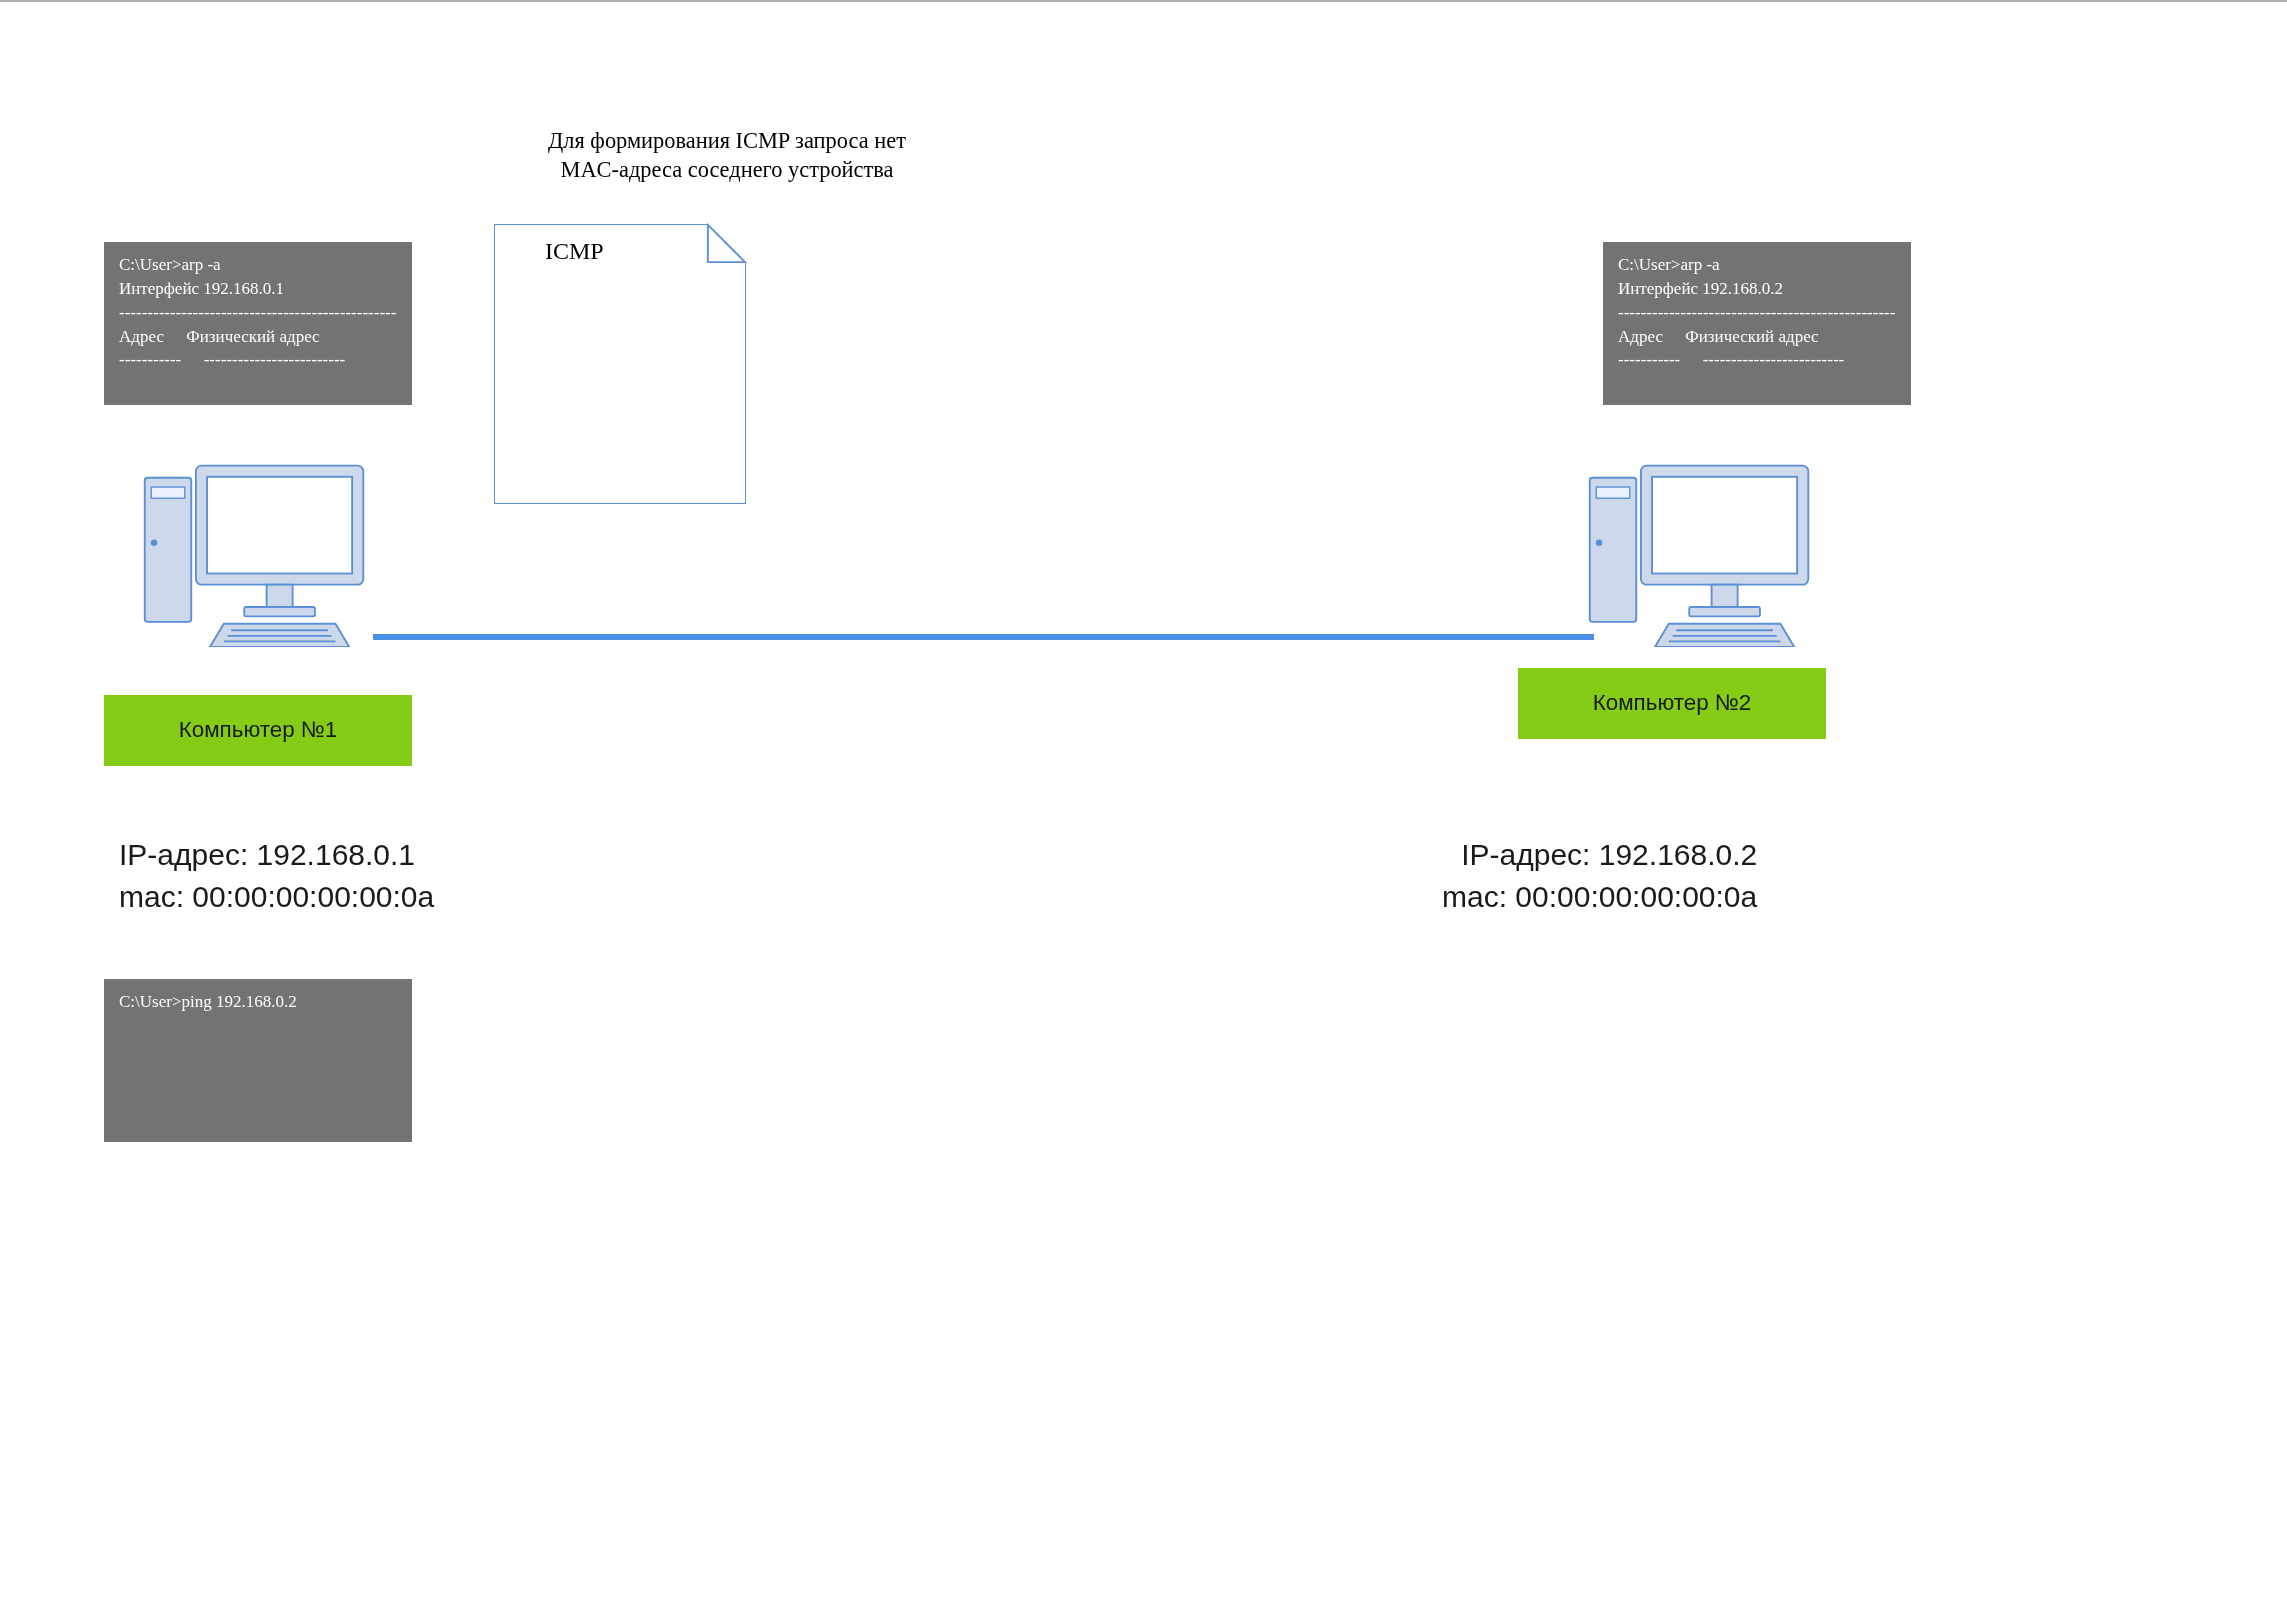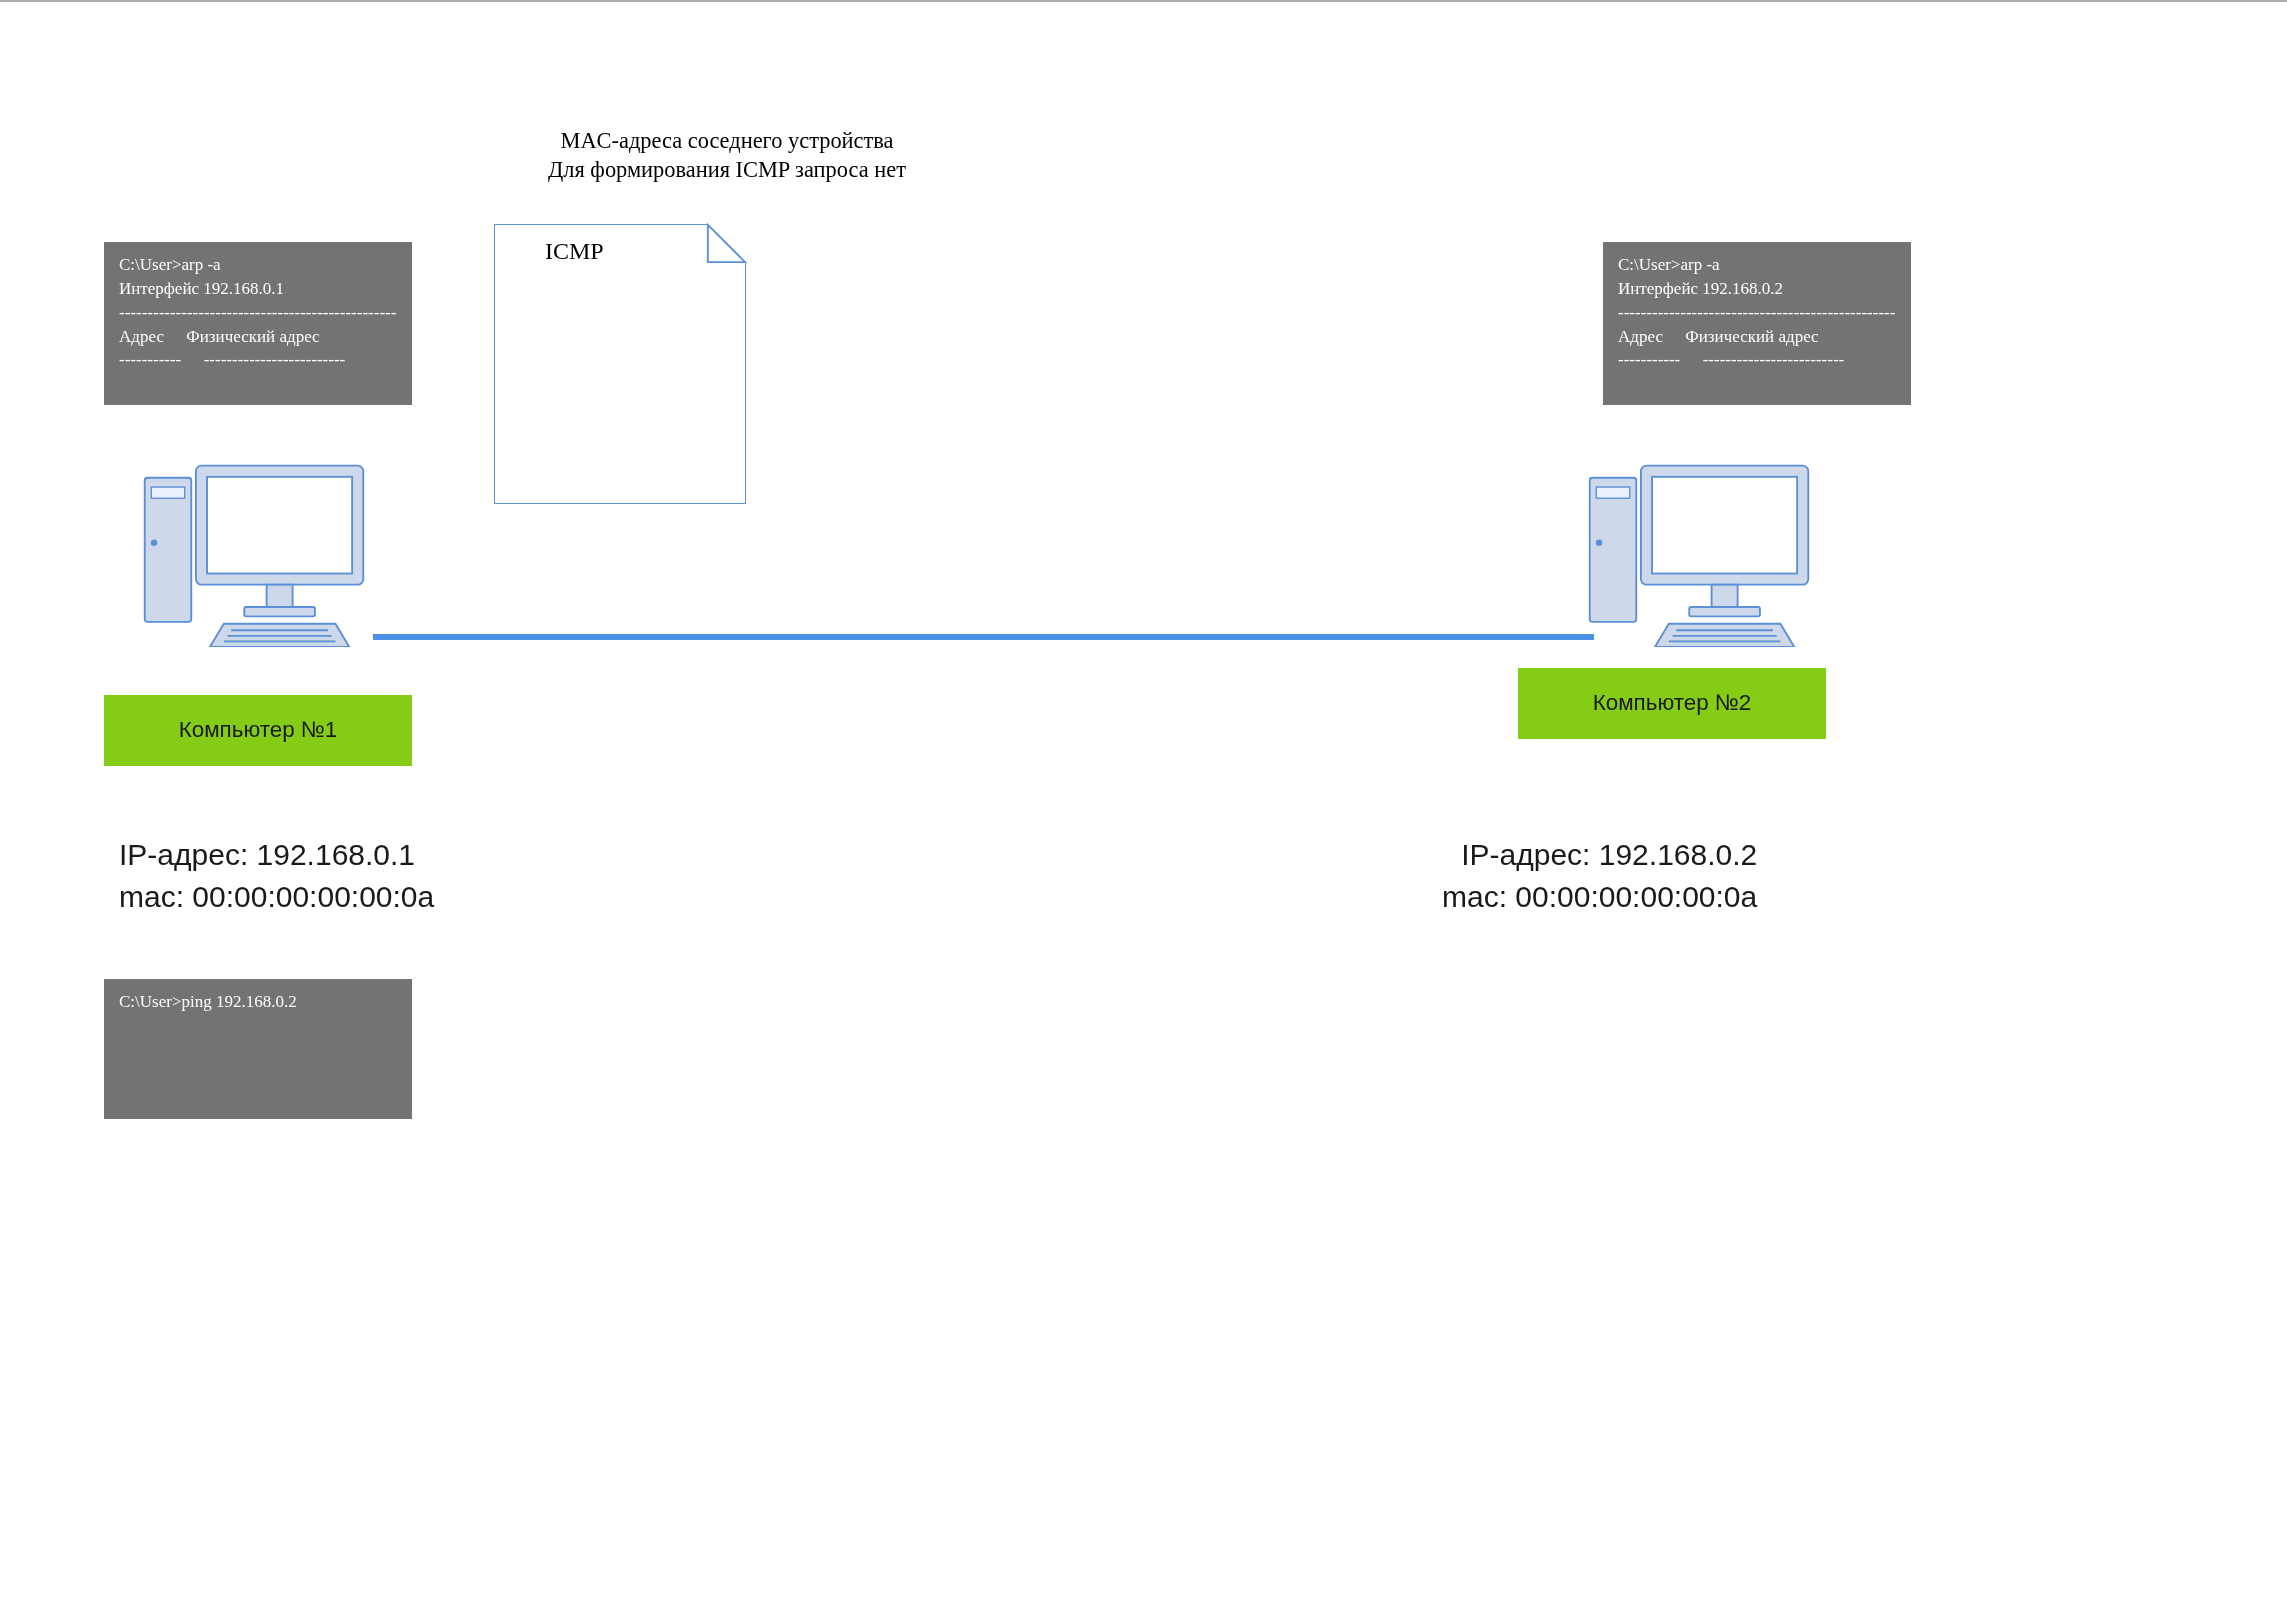--- a/index.html
+++ b/index.html
@@ -47,21 +47,21 @@
     .terminal-right-arp {
       top: 242px;
       left: 1603px;
       width: 308px;
       height: 163px;
     }
     .terminal-ping {
       top: 979px;
       left: 104px;
       width: 308px;
-      height: 140px;
+      height: 163px;
     }
     .dashline {
       color: #fff;
       letter-spacing: 0px;
       overflow: hidden;
       white-space: nowrap;
     }
     .col-headers {
       display: flex;
       gap: 22.4px;
@@ -151,22 +151,22 @@
       left: 1442px;
       text-align: right;
     }
   </style>
 </head>
 <body>
 
 <div class="top-border"></div>
 
 <div class="caption">
+  <div>Для формирования ICMP запроса нет</div>
   <div>MAC-адреса соседнего устройства</div>
-  <div>Для формирования ICMP запроса нет</div>
 </div>
 
 <div class="terminal terminal-left-arp">
   <div>C:\User&gt;arp -a</div>
   <div>Интерфейс 192.168.0.1</div>
   <div class="dashline">-------------------------------------------------</div>
   <div class="col-headers">
     <span>Адрес</span>
     <span>Физический адрес</span>
   </div>

